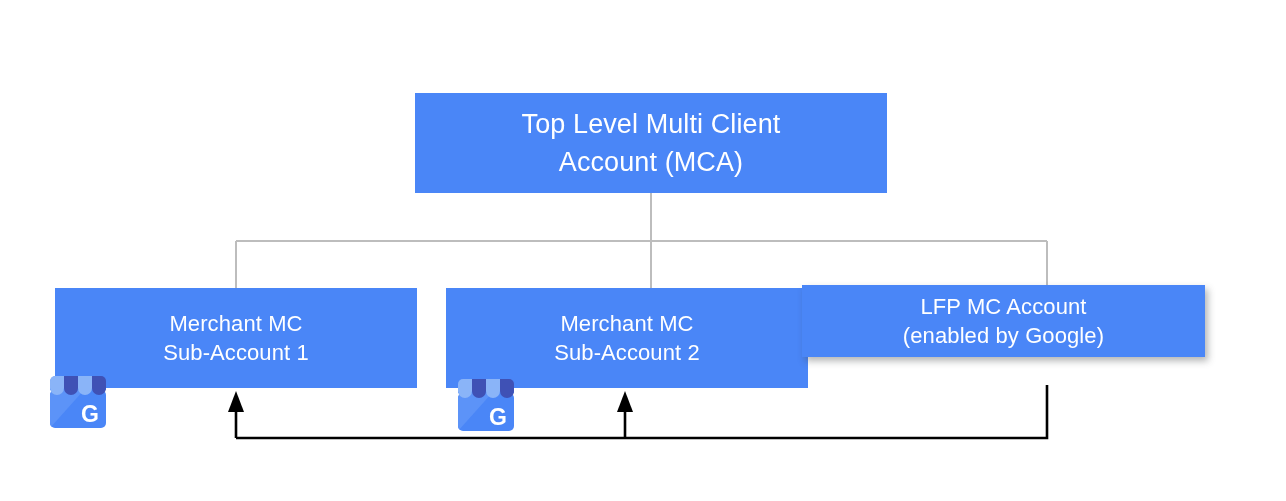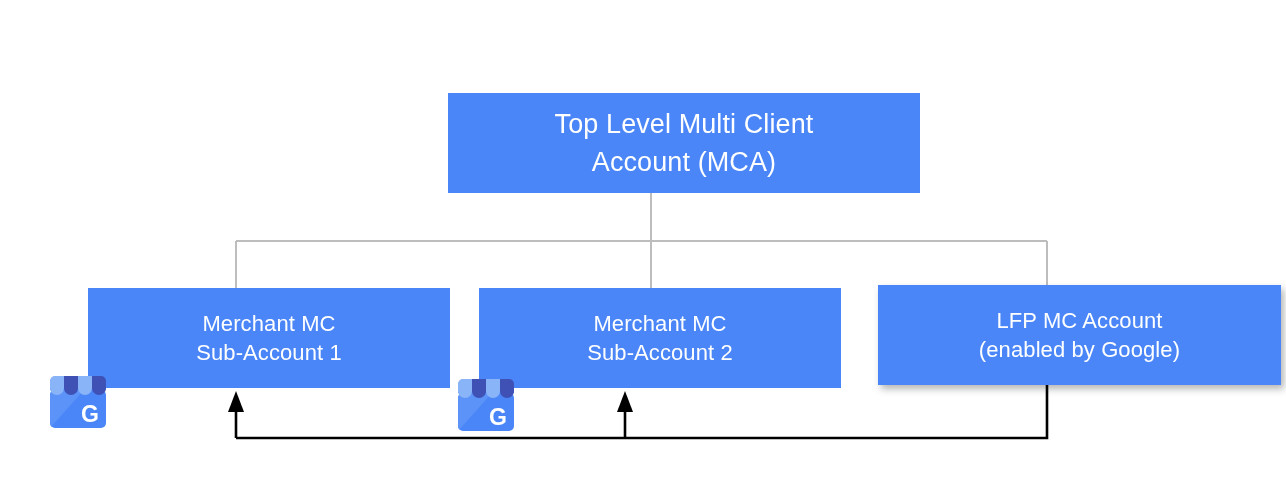--- a/index.html
+++ b/index.html
@@ -43,21 +43,20 @@
     position: absolute;
     z-index: 2;
     box-sizing: border-box;
     display: flex;
     align-items: center;
     justify-content: center;
     text-align: center;
     color: #ffffff;
     background: #4a86f7;
     padding: 4px 10px;
-    margin-left: 33px;
   }
   .node-label {
     line-height: 1.36;
     white-space: pre-line;
     letter-spacing: 0.1px;
   }
 
   #box-top {
     left: 415px;
     top: 93px;
@@ -75,24 +74,24 @@
     width: 362px;
     height: 100px;
   }
   #box-merchant-2 {
     left: 446px;
     top: 288px;
     width: 362px;
     height: 100px;
   }
   #box-lfp {
-    left: 845px;
+    left: 802px;
     top: 285px;
     width: 403px;
-    height: 100px;
+    height: 72px;
     box-shadow: 3px 4px 7px rgba(60,64,67,0.38);
   }
   #box-merchant-1 .node-label,
   #box-merchant-2 .node-label,
   #box-lfp .node-label {
     font-size: 22px;
     line-height: 29px;
   }
 
   

